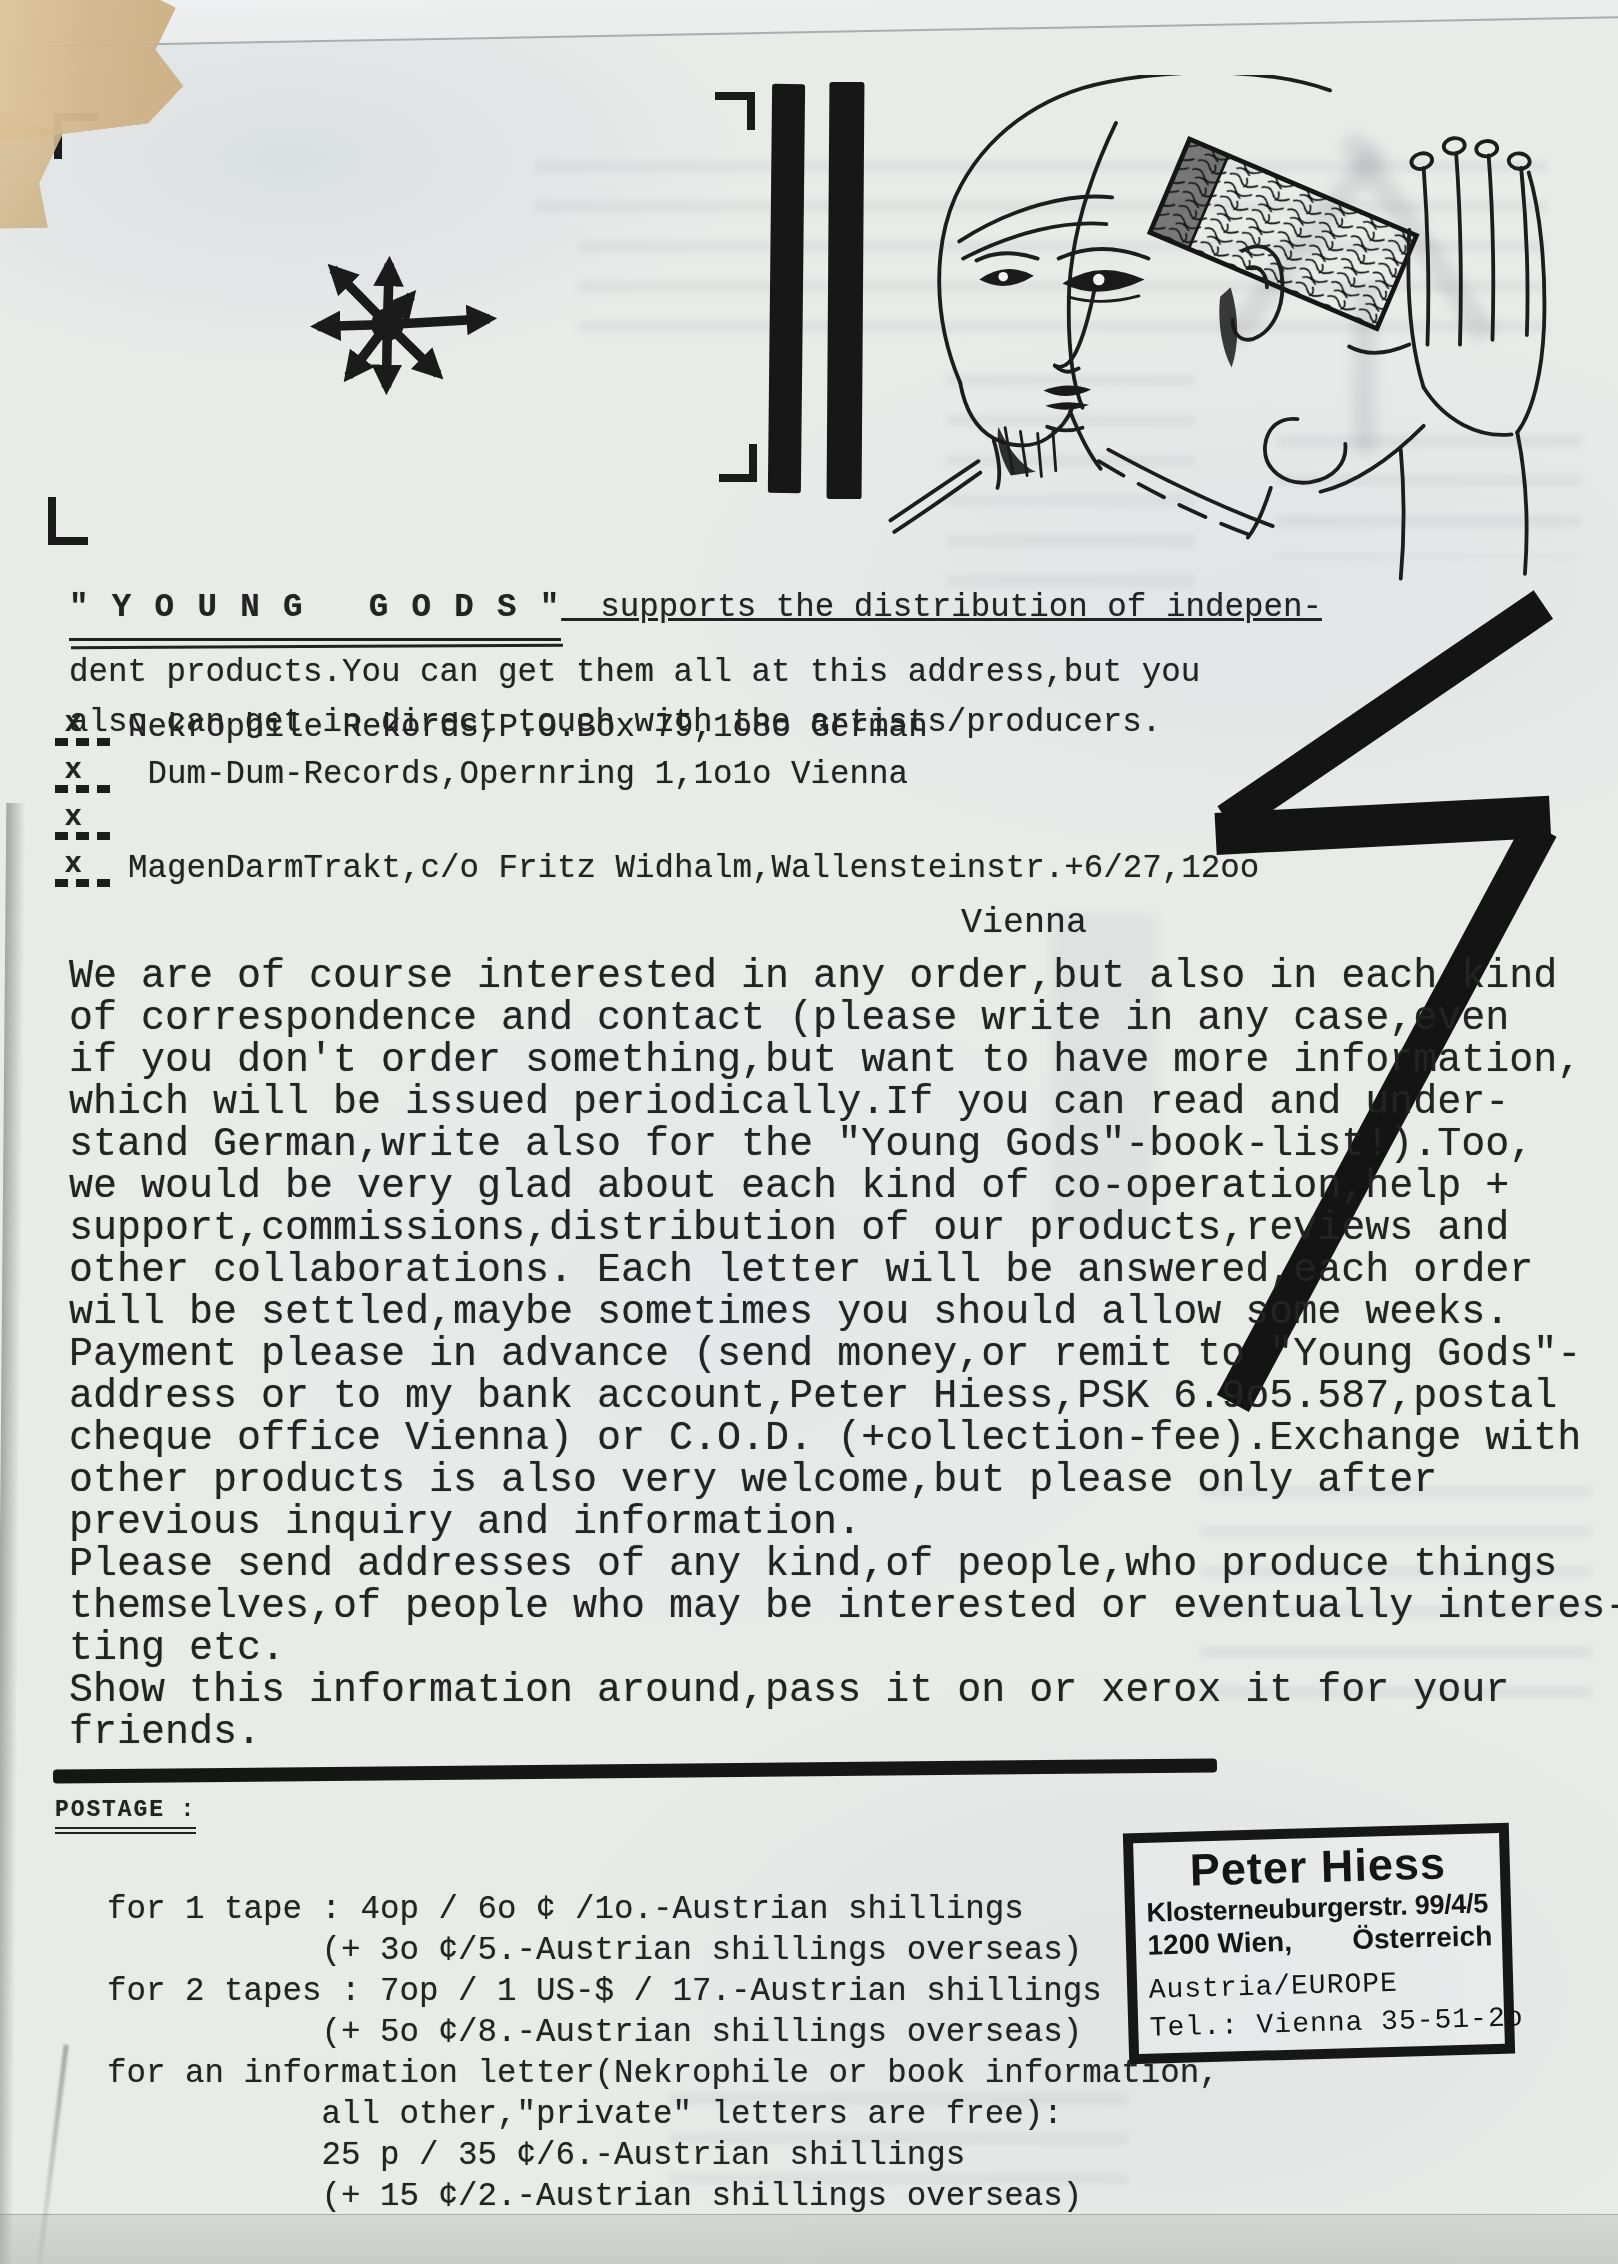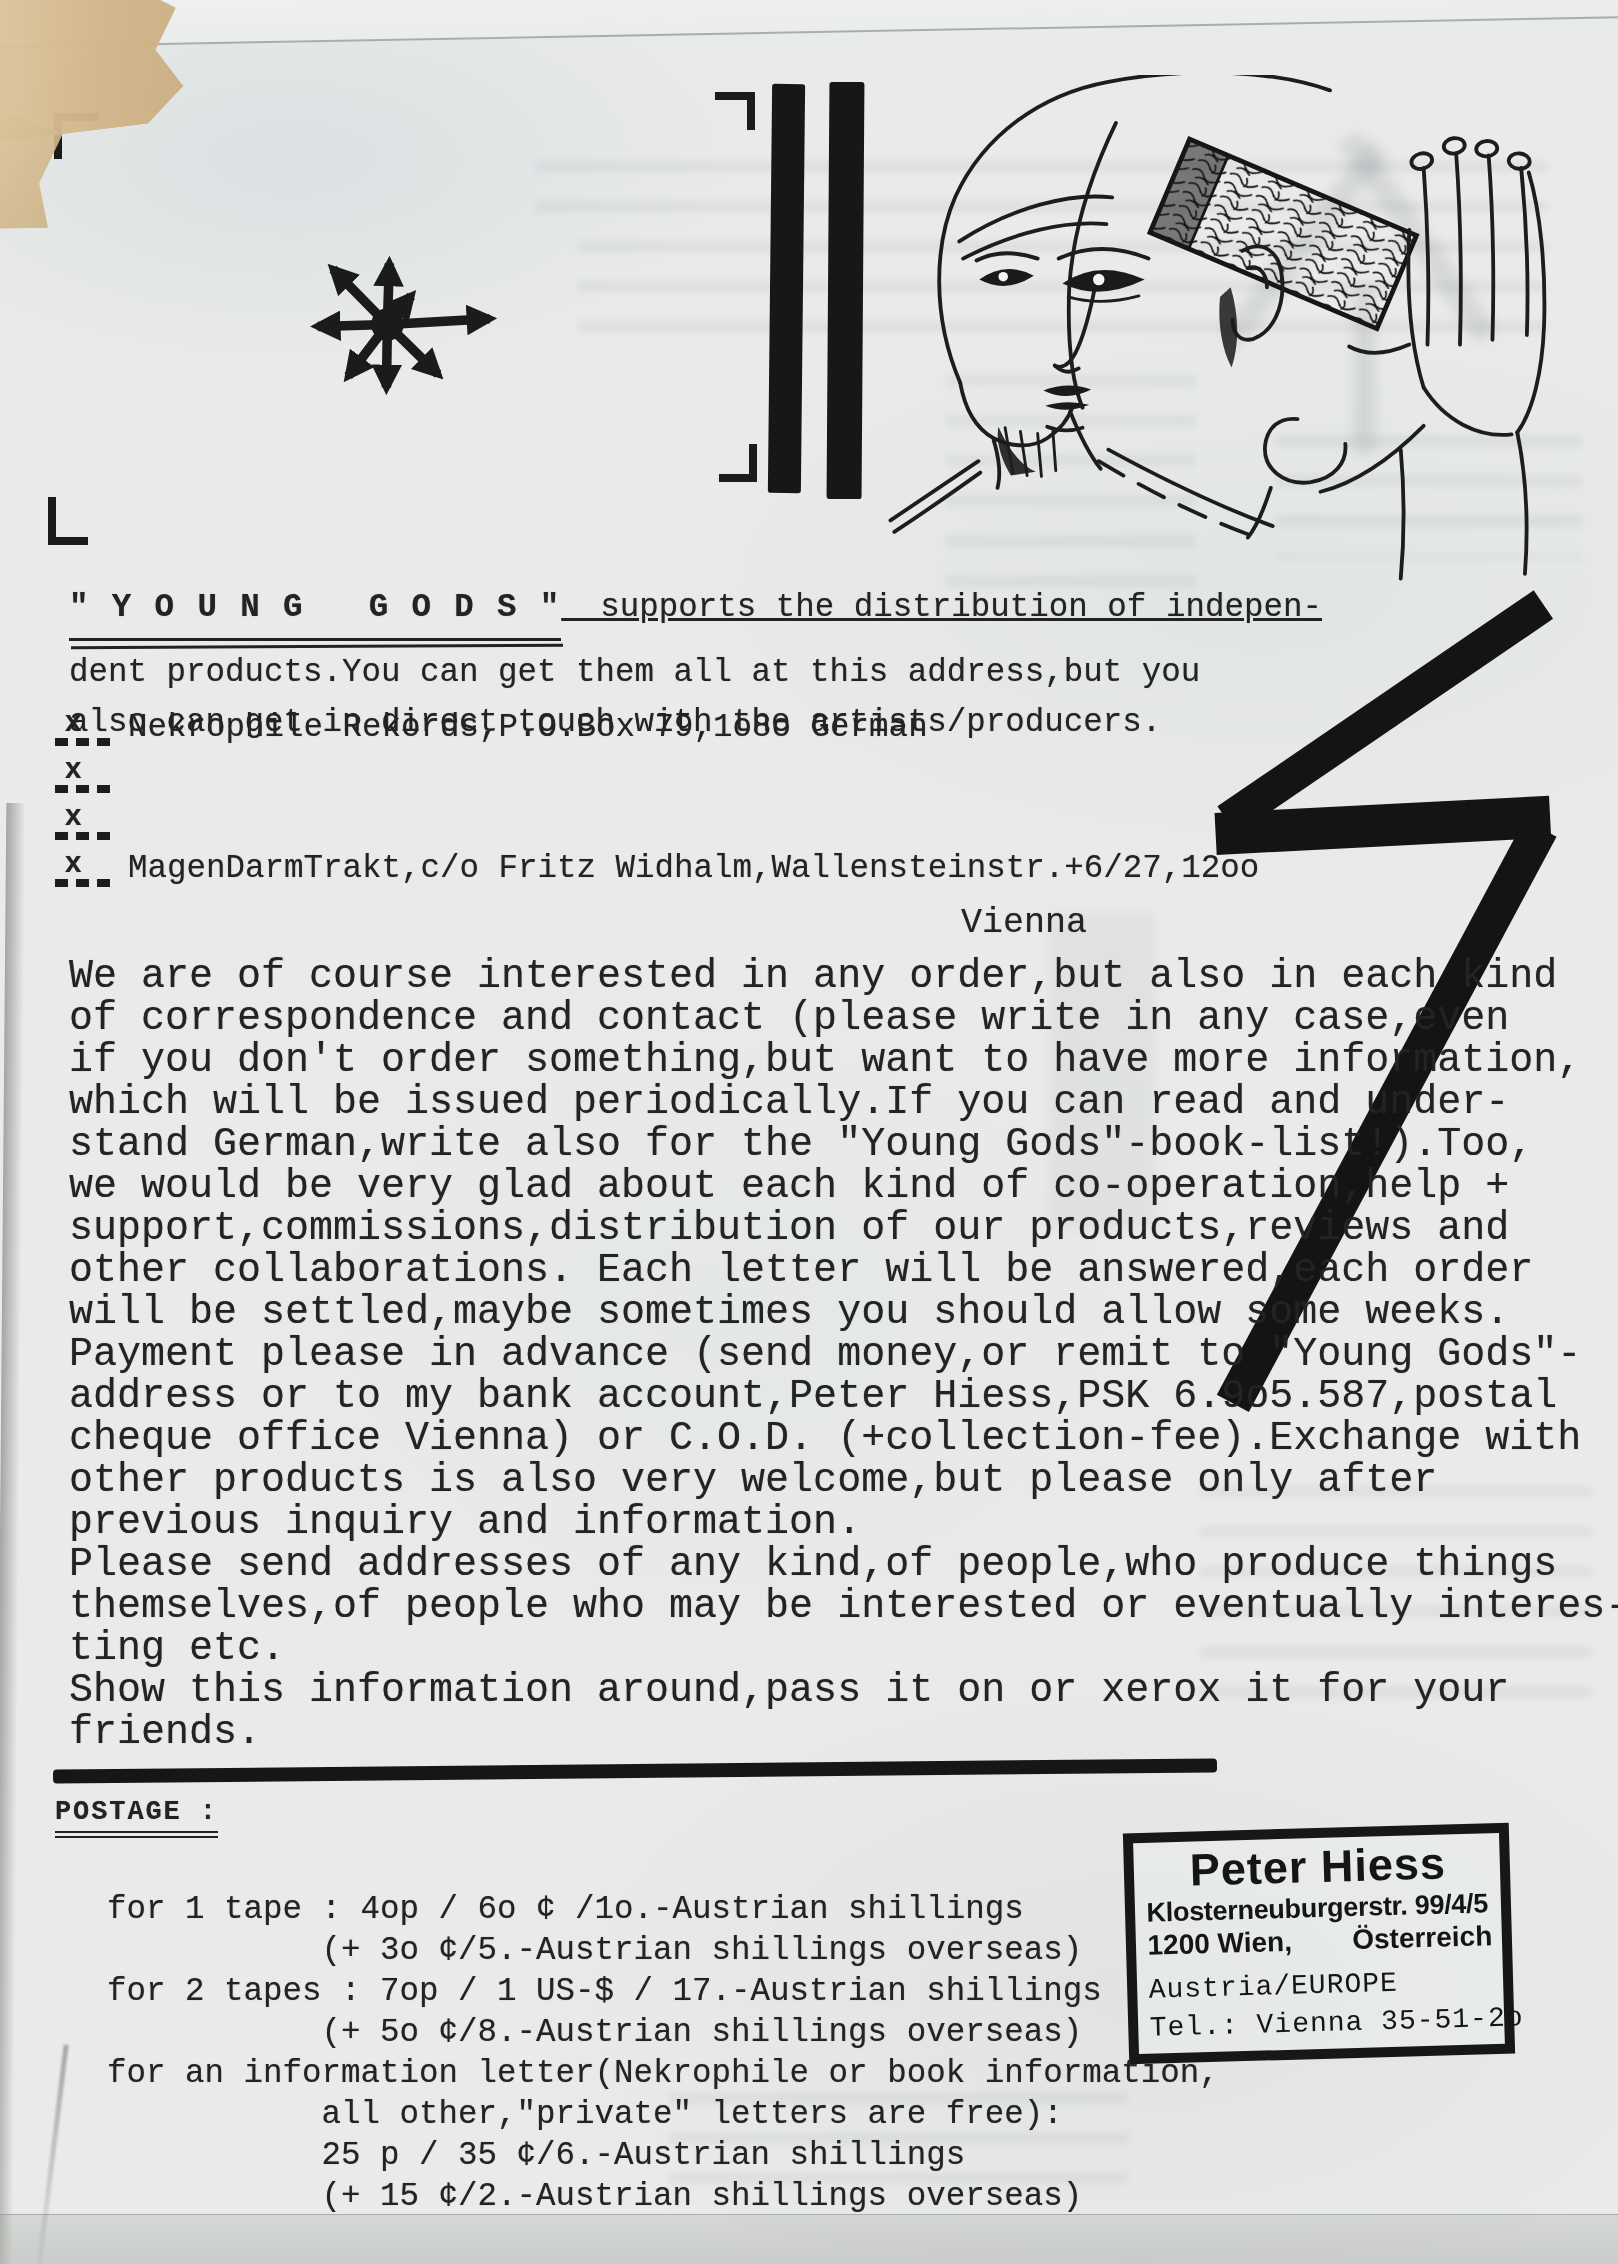--- a/index.html
+++ b/index.html
@@ -64,21 +64,21 @@
   .addr{ position:absolute; left:55px; top:709px; }
   .addr-row{ display:flex; align-items:flex-start; height:47px; white-space:pre; font-size:32.5px; }
   .addr-bullet{ width:73px; display:flex; flex-direction:column; align-items:flex-start; padding-top:1.9px; }
   .addr-bullet .bx{ font-size:29px; font-weight:bold; line-height:25px; margin-left:9.6px; }
   .addr-bullet .bdash{ width:55px; height:8.6px; margin-top:1.9px;
     background:repeating-linear-gradient(90deg,#1d1d1d 0 13.4px, transparent 13.4px 21px); }
   .addr-cont{ position:absolute; left:961px; top:903px; font-size:35px; white-space:pre; }
 
   .bodytext{ position:absolute; left:69px; top:956px; font-size:40px; line-height:42px; white-space:pre; }
 
-  .postage-title{ position:absolute; left:55px; top:1797px; font-size:27px; font-weight:bold;
+  .postage-title{ position:absolute; left:55px; top:1797px; font-size:23px; font-weight:bold;
     letter-spacing:1.9px; border-bottom:2.9px solid #222; padding-bottom:3.8px; }
   .postage-title::after{ content:""; position:absolute; left:0; right:0; bottom:-7.6px; height:2.9px; background:#222; }
   .postage-lines{ position:absolute; left:107px; top:1853px; font-size:32.5px; line-height:41px; white-space:pre;margin-top:36px; }
 
   
   .stamp{ position:absolute; left:1126px; top:1828px; width:386px; height:231px;
     border:10.5px solid #171717; transform:rotate(-1.6deg);
     background:rgba(234,237,236,.55); padding:3.8px 9.6px 0 11.5px;
     font-family:"Liberation Sans","DejaVu Sans",sans-serif; color:#151515; }
   .stamp-name{ font-size:45px; font-weight:bold; text-align:center; letter-spacing:1px; line-height:50px; }
@@ -240,20 +240,21 @@
 also can get in direct touch with the artists/producers.</div>
   </div>
 
   <div class="addr ink">
     <div class="addr-row">
       <span class="addr-bullet"><span class="bx">x</span><span class="bdash"></span></span>
       <span>Nekrophile Rekords,P.O.Box 79,1o8o German</span>
     </div>
     <div class="addr-row">
       <span class="addr-bullet"><span class="bx">x</span><span class="bdash"></span></span>
+      <span> Dum-Dum-Records,Opernring 1,1o1o Vienna</span>
     </div>
     <div class="addr-row">
       <span class="addr-bullet"><span class="bx">x</span><span class="bdash"></span></span>
     </div>
     <div class="addr-row">
       <span class="addr-bullet"><span class="bx">x</span><span class="bdash"></span></span>
       <span>MagenDarmTrakt,c/o Fritz Widhalm,Wallensteinstr.+6/27,12oo</span>
     </div>
   </div>
   <div class="addr-cont ink">Vienna</div>

